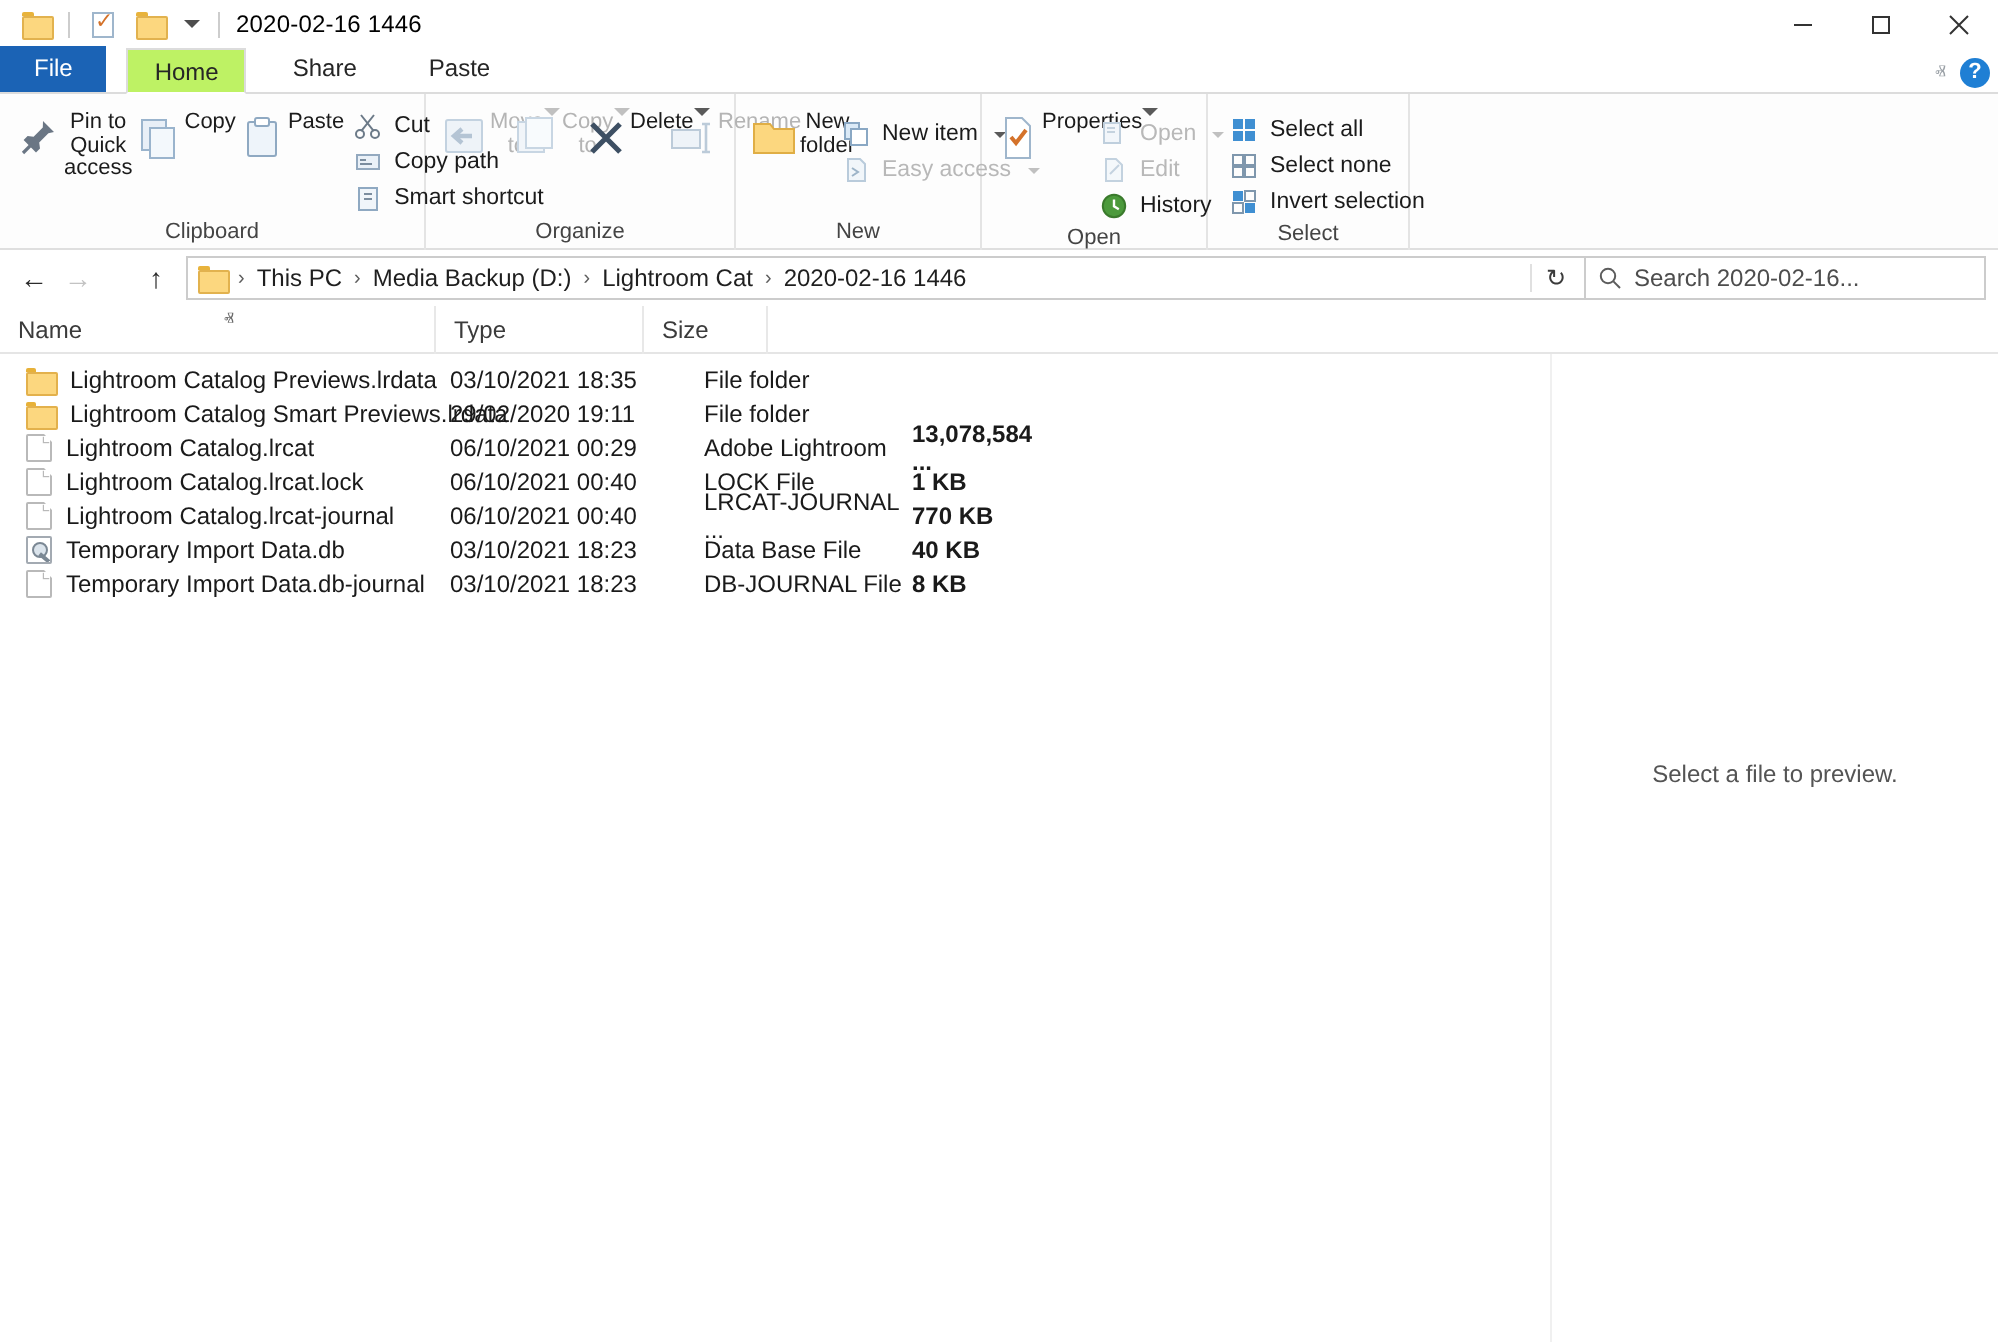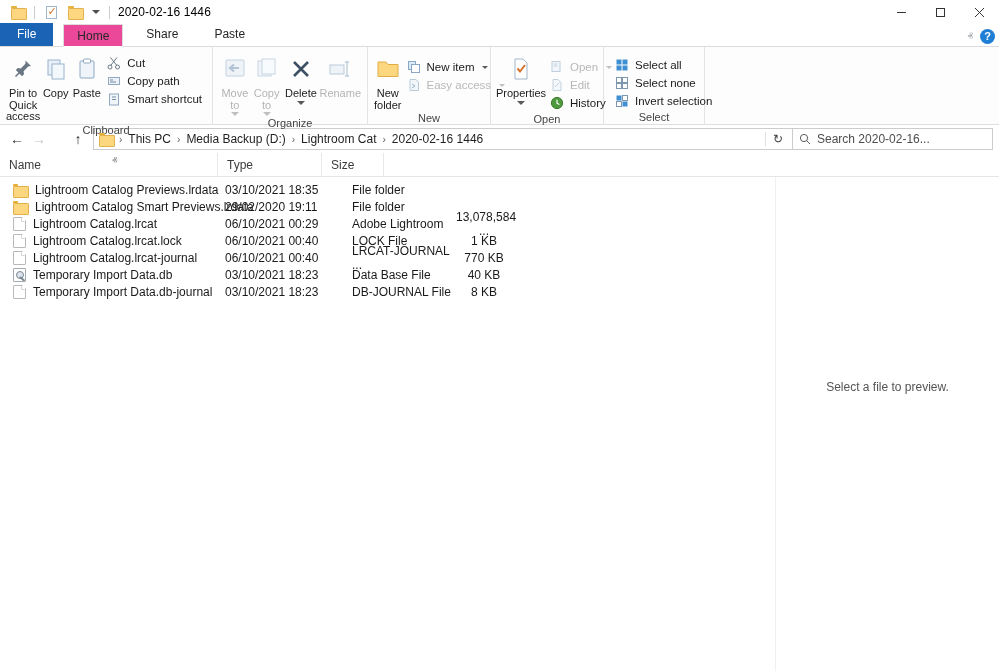--- a/index.html
+++ b/index.html
@@ -63,21 +63,21 @@
     display: flex; align-items: flex-end; border-bottom: 1px solid #dcdcdc; gap: 10px;
   }
   .tab {
     height: 23px; line-height: 23px; padding: 0 13px; font-size: 12px;
     color: #262626; position: relative;
   }
   .tab.file {
     background: #1b63b5; color: #fff; padding: 0 17px;
   }
   .tab.active {
-    background: #ec4899; border: 1px solid #dcdcdc; border-bottom: 1px solid #fff;
+    background: #bef264; border: 1px solid #dcdcdc; border-bottom: 1px solid #fff;
     margin-bottom: -1px; z-index: 3;
   }
   .ribbon-right {
     position: absolute; right: 4px; bottom: 2px; display: flex;
     align-items: center; gap: 7px;
   }
   .chev-collapse { color: #9aa0a6; font-size: 11px; }
   .help-btn {
     width: 15px; height: 15px; border-radius: 50%; background: #1f7fd4;
     color: #fff; font-size: 11px; line-height: 15px; text-align: center;
@@ -94,21 +94,21 @@
     border-right: 1px solid #e4e4e4;
   }
   .rgroup-body {
     flex: 1; display: flex; align-items: flex-start; padding: 4px 6px 0 6px;
   }
   .rgroup-title {
     height: 16px; line-height: 14px; text-align: center; font-size: 11px;
     color: #444; width: 100%;
   }
   .big-btn {
-    width: 62px; display: flex; flex-direction: column; align-items: center;
+    width: 62px; display: flex; flex-direction: row; align-items: flex-start;
     padding-top: 2px; text-align: center;
   }
   .big-btn .lbl {
     font-size: 11px; color: #1b1b1b; line-height: 11.5px; margin-top: 3px;
   }
   .big-btn.dis .lbl { color: #b4b4b4; }
   .ico-wrap { height: 32px; display: flex; align-items: center; justify-content: center; }
   .small-col { display: flex; flex-direction: column; padding-top: 3px; }
   .small-btn {
     display: flex; align-items: center; gap: 5px; height: 18px; padding: 0 4px;
@@ -175,21 +175,21 @@
   
   .content { display: flex; height: 501px; }
   .filelist { width: 775px; padding-top: 4px; background: #fff; }
   .row {
     height: 17px; display: flex; align-items: center; font-size: 12px;
     color: #1a1a1a; padding-left: 13px;
   }
   .c-name { width: 212px; display: flex; align-items: center; gap: 7px; white-space: nowrap; }
   .c-date { width: 127px; color: #1a1a1a; }
   .c-type { width: 104px; color: #1a1a1a; }
-  .c-size { width: 56px; text-align: center; color: #1a1a1a; }
+  .c-size { width: 56px; text-align: left; color: #1a1a1a; font-weight: bold; }
 
   .ic-folder { position: relative; width: 15px; height: 13px; flex: 0 0 15px; }
   .ic-folder::before {
     content: ""; position: absolute; left: 0; top: 1px; width: 5px; height: 2px;
     background: #e7b139; border-radius: 1px 1px 0 0;
   }
   .ic-folder::after {
     content: ""; position: absolute; left: 0; top: 2.5px; width: 14px; height: 10px;
     background: #fcd77f; border: 1px solid #e3b14c; border-radius: 1px;
   }

